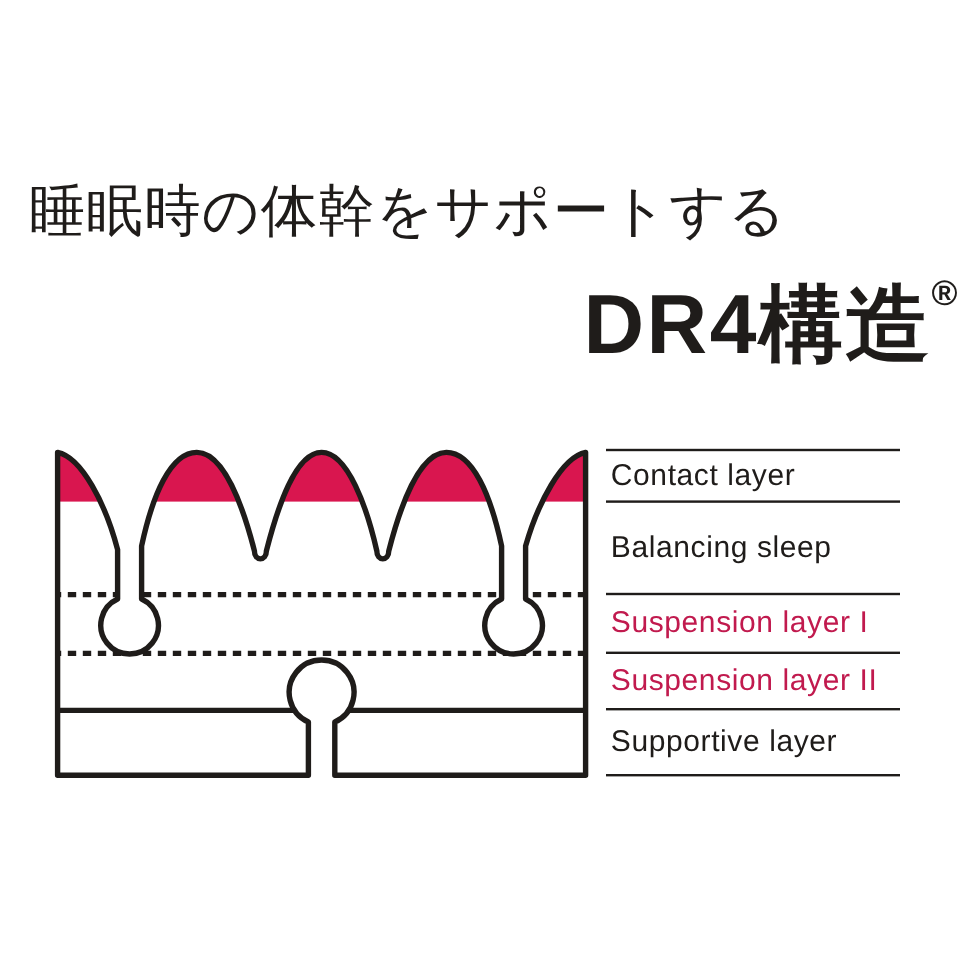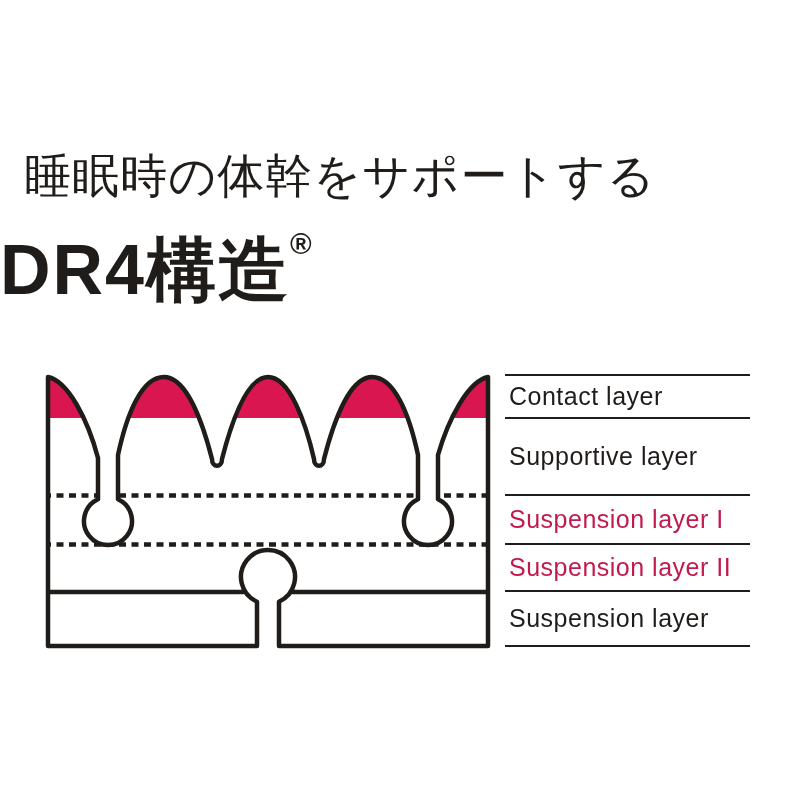--- a/index.html
+++ b/index.html
@@ -19,21 +19,21 @@
   }
   .headline{
     position:absolute;top:150px;left:0;width:680px;
     text-align:center;
     font-size:47px;font-weight:500;letter-spacing:1px;
     line-height:1.1;
     white-space:nowrap;
   }
   .product-title{
     position:absolute;top:234px;left:0;width:800px;
-    text-align:left;
+    text-align:right;
     font-size:70px;font-weight:700;letter-spacing:2px;
     line-height:1.05;
     white-space:nowrap;
   }
   .product-title sup{
     font-size:0.42em;
     position:relative;top:-0.55em;
     font-weight:700;
   }
   .diagram-svg{position:absolute;left:0;top:0;width:800px;height:800px;}
@@ -130,19 +130,19 @@
   </svg>
 
   <div class="rule" style="top:374px"></div>
   <div class="rule" style="top:417px"></div>
   <div class="rule" style="top:494px"></div>
   <div class="rule" style="top:543px"></div>
   <div class="rule" style="top:590px"></div>
   <div class="rule" style="top:645px"></div>
 
   <div class="layer-label" style="top:384px">Contact layer</div>
-  <div class="layer-label" style="top:444px">Supportive layer</div>
+  <div class="layer-label" style="top:444px">Balancing sleep</div>
   <div class="layer-label red" style="top:555px">Suspension layer II</div>
   <div class="layer-label red" style="top:507px">Suspension layer I</div>
-  <div class="layer-label" style="top:606px">Suspension layer</div>
+  <div class="layer-label" style="top:606px">Supportive layer</div>
 
 
 </div>
 
 </body></html>

